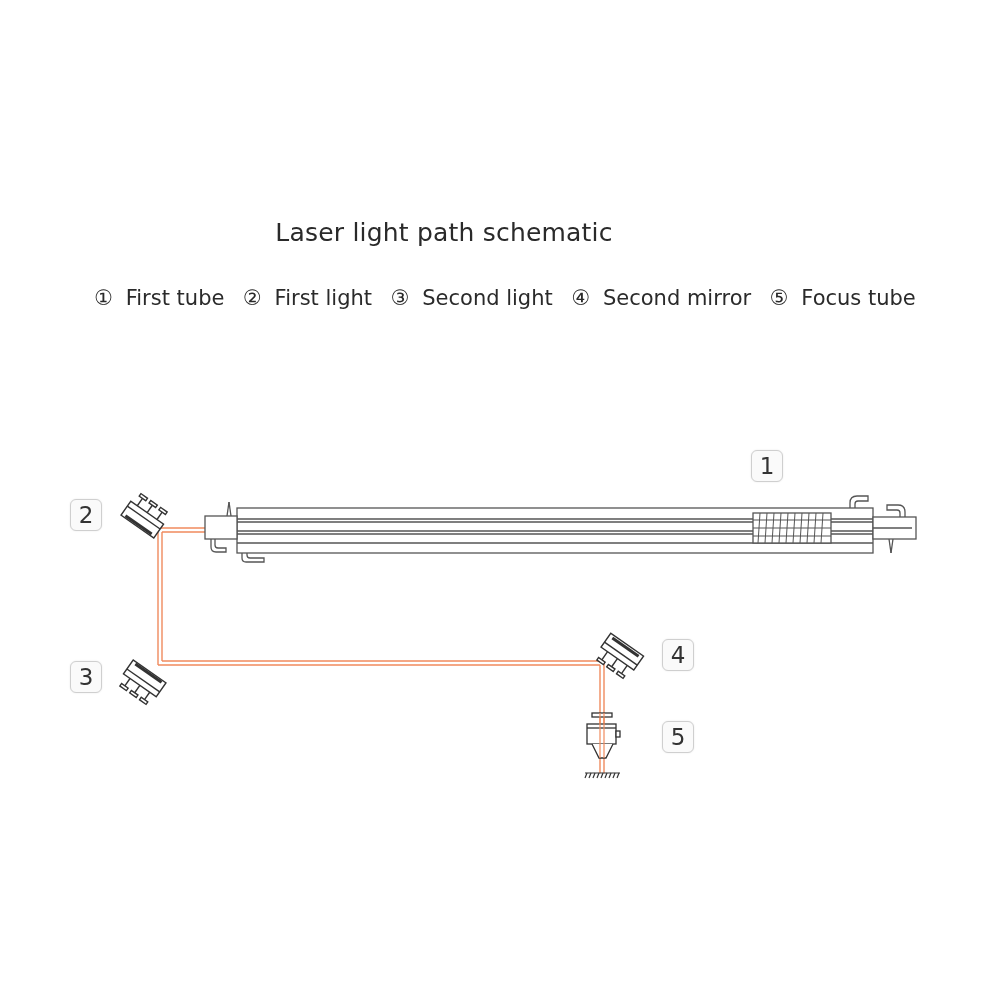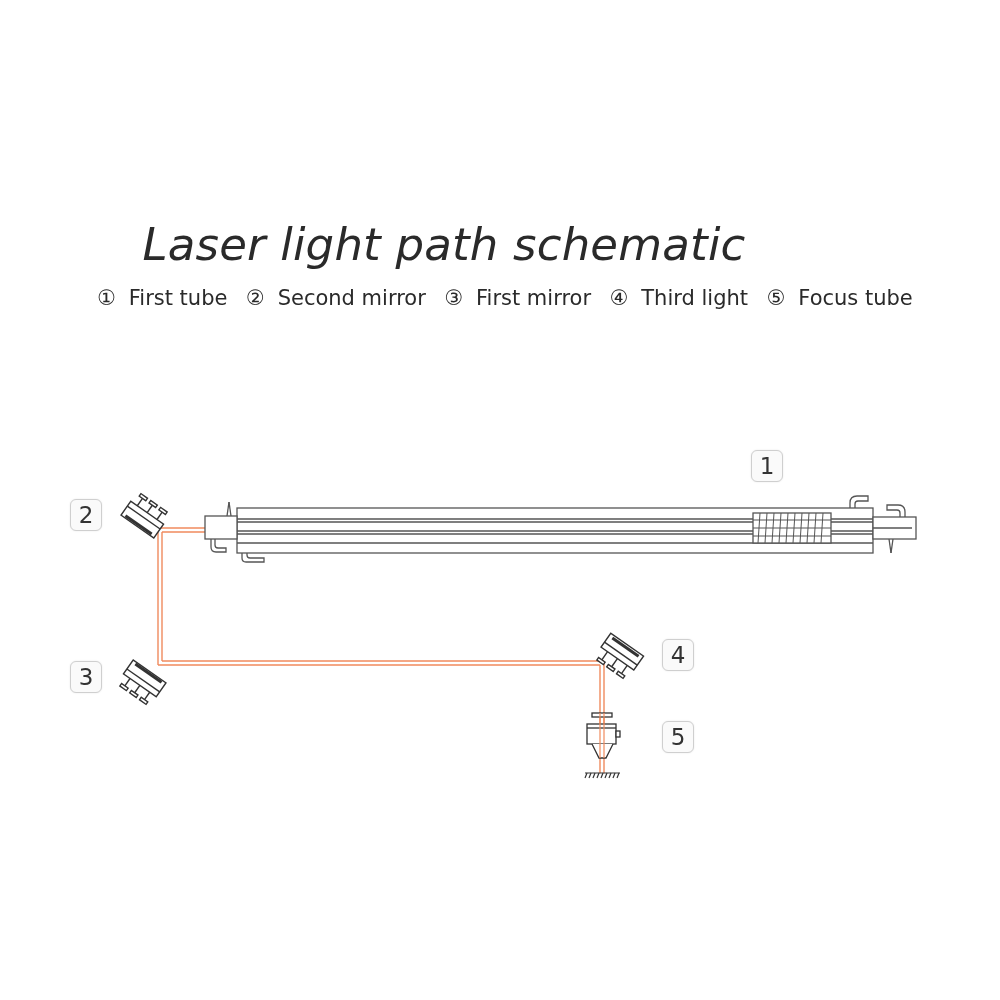--- a/index.html
+++ b/index.html
@@ -1,32 +1,32 @@
 <!DOCTYPE html>
 <html><head>
   <meta charset="utf-8">
   <style>
     html, body { margin: 0; padding: 0; background: #ffffff; }
     body { width: 1000px; height: 1000px; position: relative; overflow: hidden; font-family: "DejaVu Sans", sans-serif; }
-    .title { position: absolute; top: 218px; left: 0; width: 888px; text-align: center; font-size: 45px; color: #2a2a2a; font-weight: normal; letter-spacing: 0.2px; font-style: italic; }
+    .title { position: absolute; top: 218px; left: 0; width: 888px; text-align: center; font-size: 25px; color: #2a2a2a; font-weight: normal; letter-spacing: 0.2px; }
     .legend { position: absolute; top: 286px; left: 0; width: 1022px; text-align: center; font-size: 21px; color: #2a2a2a; white-space: nowrap; }
     .legend span { margin-right: 6px; }
     .tag { position: absolute; width: 30px; height: 30px; border: 1.5px solid #cfcfcf; border-radius: 6px; background: #fafafa; box-shadow: 0 0 2px #e8e8e8; text-align: center; line-height: 30px; font-size: 23px; color: #333; font-family: "DejaVu Sans", sans-serif; }
     svg.diagram { position: absolute; left: 0; top: 0; }
   </style>
 </head>
 <body>
 
 <div class="title">Laser light path schematic</div>
 
 <div class="legend">
   <span><span>①</span> <span>First tube</span></span>
-  <span><span>②</span> <span>Second mirror</span></span>
-  <span><span>③</span> <span>First mirror</span></span>
-  <span><span>④</span> <span>Third light</span></span>
+  <span><span>②</span> <span>First light</span></span>
+  <span><span>③</span> <span>Second light</span></span>
+  <span><span>④</span> <span>Second mirror</span></span>
   <span><span>⑤</span> <span>Focus tube</span></span>
 </div>
 
 <svg class="diagram" width="1000" height="1000" viewBox="0 0 1000 1000">
 
   <g fill="none" stroke="#f08a5d" stroke-width="1.4">
 
     <line x1="205" y1="528" x2="158" y2="528"></line>
     <line x1="205" y1="532" x2="162" y2="532"></line>
 

